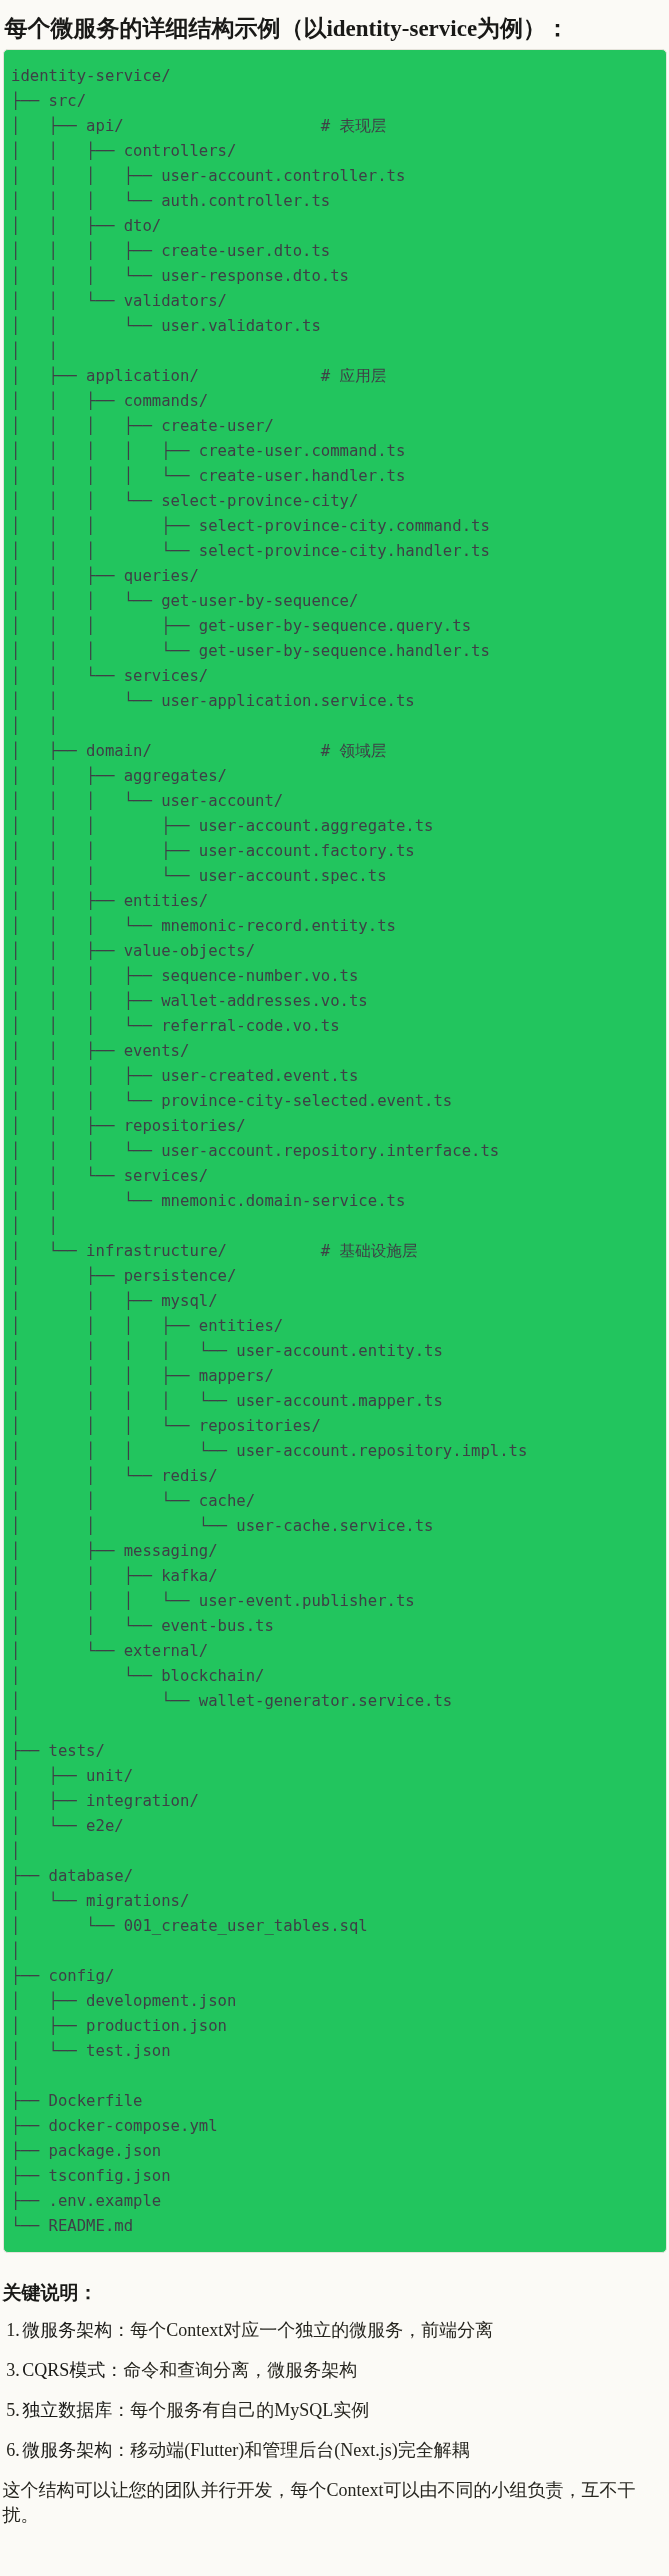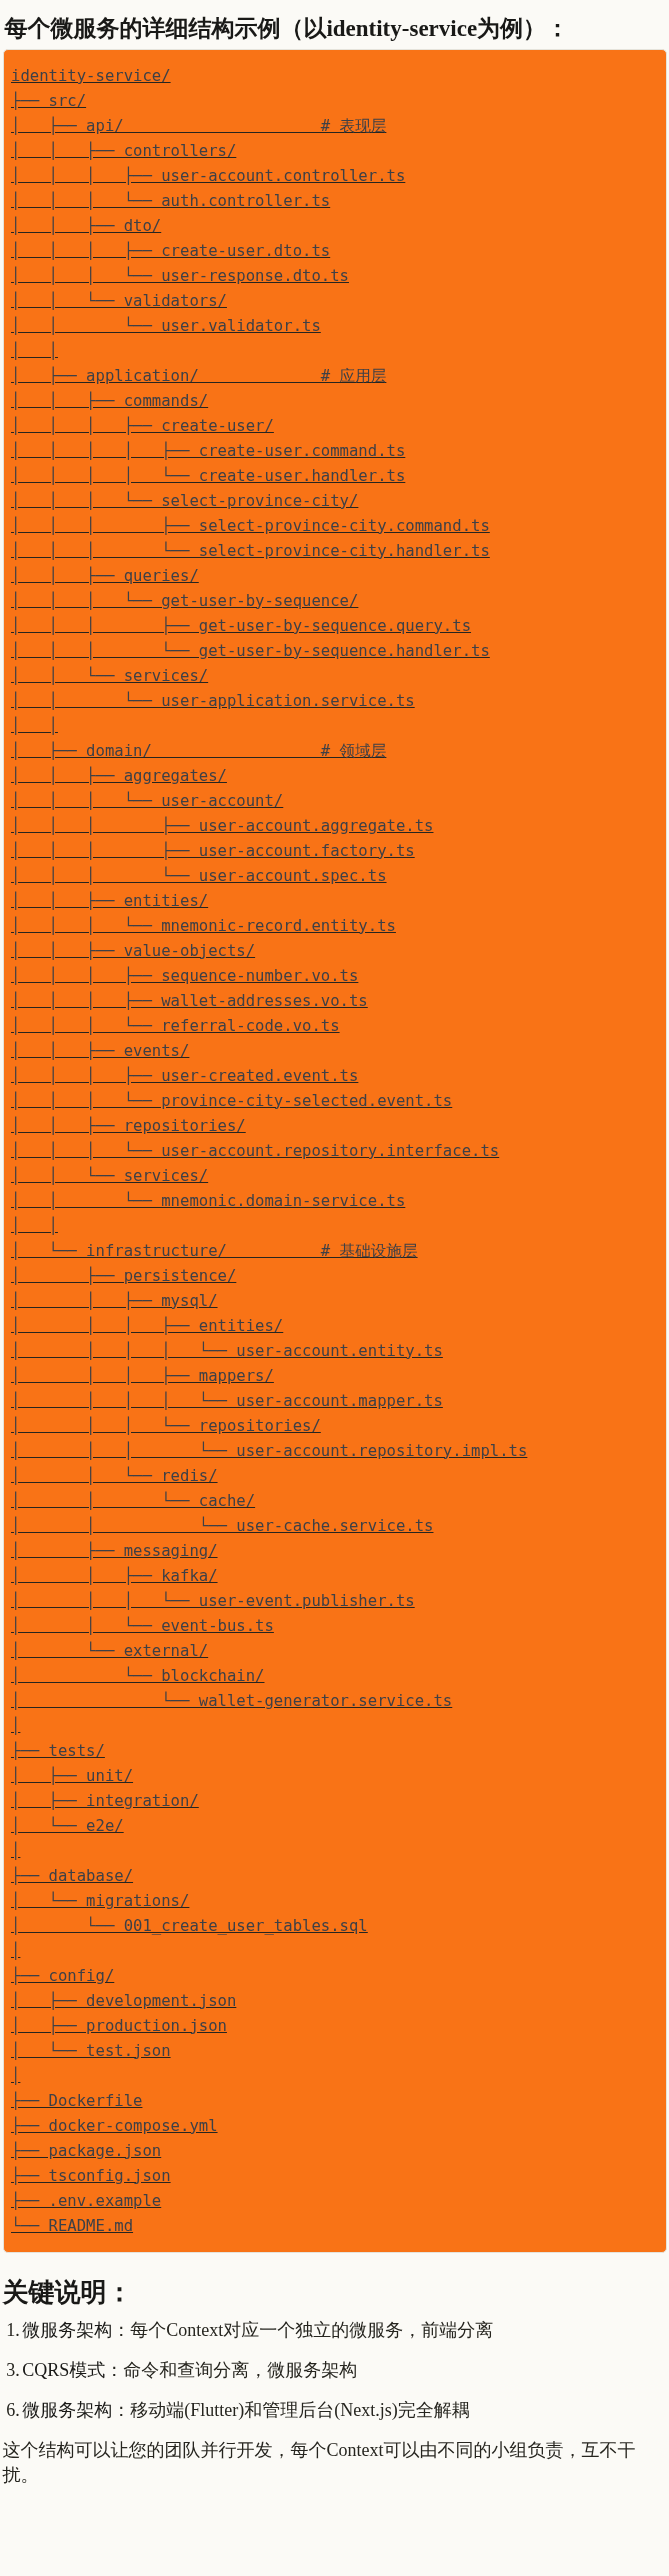--- a/index.html
+++ b/index.html
@@ -17,36 +17,35 @@
   .title {
     font-size: 23px;
     font-weight: 700;
     color: #191917;
     line-height: 30px;
     margin: 13.8px 0 5px 1.9px;
   }
   .code-block {
     border: 0.9px solid #E5E3DB;
     border-radius: 5px;
-    background: #f97316;
+    background: #22c55e;
     padding: 13.8px 8.8px 13.8px 7.5px;
     box-sizing: border-box;
     overflow: hidden;
-    text-decoration: underline;
   }
   pre.tree {
     margin: 0;
     font-family: "DejaVu Sans Mono", monospace;
     font-size: 15.6px;
     line-height: 25px;
     color: #3E4046;
     white-space: pre;
   }
   .notes-heading {
-    font-size: 26px;
+    font-size: 19px;
     font-weight: 700;
     color: #191917;
     line-height: 27.5px;
     margin: 26px 0 11.3px 0;
   }
   .notes-list { margin: 0; padding: 0; }
   .note-item {
     font-size: 18px;
     line-height: 25px;
     margin: 0 0 15px 0;
@@ -158,20 +157,21 @@
 ├── .env.example
 └── README.md</pre>
   </div>
 
   <div class="notes">
     <p class="notes-heading">关键说明：</p>
 
     <div class="notes-list">
         <div class="note-item"><span class="num">1.</span><strong>微服务架构</strong><span>：每个Context对应一个独立的微服务，前端分离</span></div>
         <div class="note-item"><span class="num">3.</span><strong>CQRS模式</strong><span>：命令和查询分离，微服务架构</span></div>
+        <div class="note-item"><span class="num">5.</span><strong>独立数据库</strong><span>：每个服务有自己的MySQL实例</span></div>
         <div class="note-item"><span class="num">6.</span><strong>微服务架构</strong><span>：移动端(Flutter)和管理后台(Next.js)完全解耦</span></div>
       </div>
 
     <p class="closing">这个结构可以让您的团队并行开发，每个Context可以由不同的小组负责，互不干扰。</p>
   </div>
 
 </div>
 
 
 </body></html>

